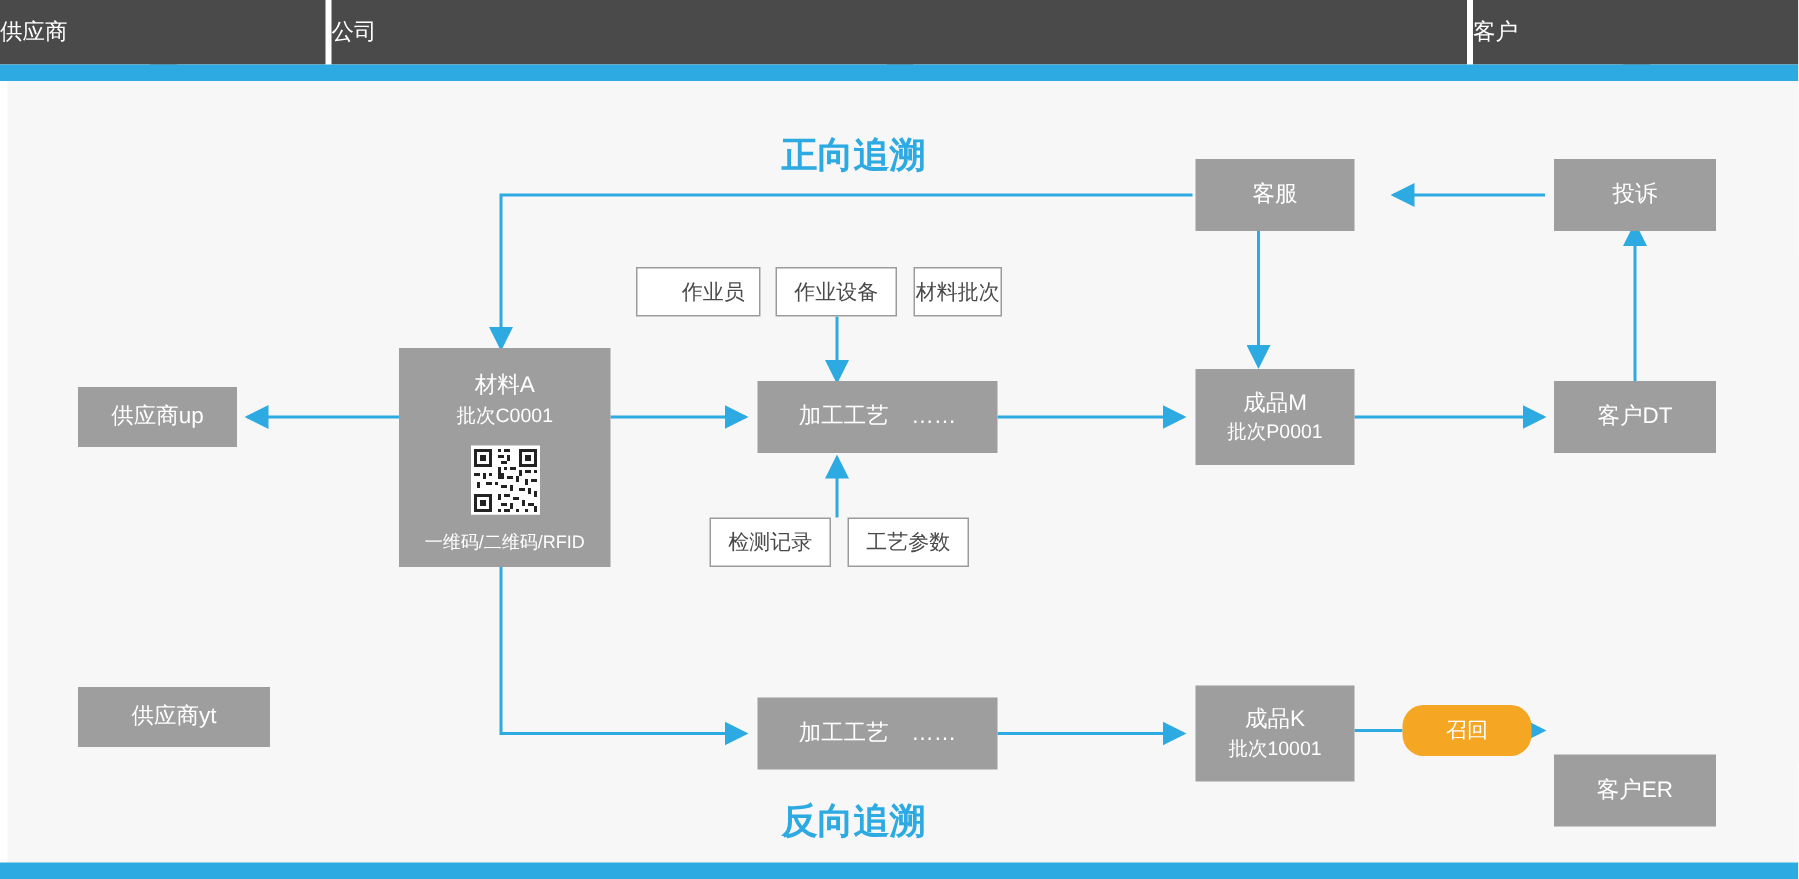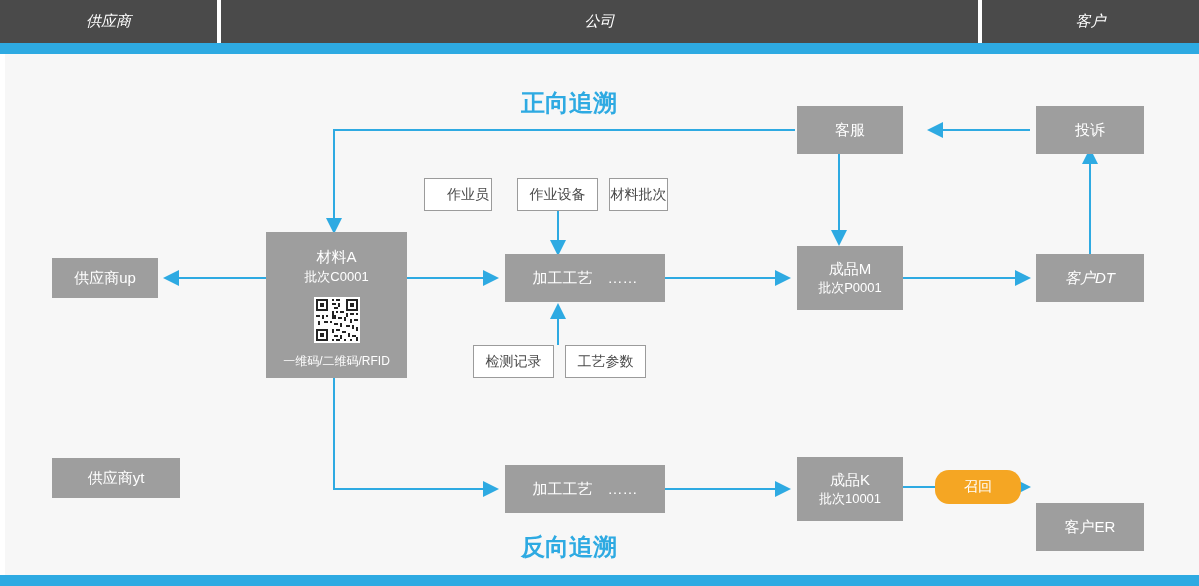--- a/index.html
+++ b/index.html
@@ -23,24 +23,22 @@
     width: 1199px;
     height: 43px;
     display: flex;
   }
   .hdr-cell {
     background: #4a4a4a;
     color: #ffffff;
     font-size: 15px;
     display: flex;
     align-items: center;
-    justify-content: center;
     height: 43px;
     position: relative;
-    font-style: italic;
   }
   .hdr-gap { width: 4px; height: 43px; background: #ffffff; }
   .hdr-cell .notch {
     position: absolute;
     left: 50%;
     bottom: -9px;
     margin-left: -9px;
     width: 0; height: 0;
     border-left: 9px solid transparent;
     border-right: 9px solid transparent;
@@ -280,21 +278,21 @@
             <rect x="11" y="21" width="2" height="1"></rect>
             <rect x="15" y="21" width="1" height="1"></rect>
             <rect x="18" y="21" width="1" height="1"></rect>
             <rect x="21" y="20" width="1" height="2"></rect>
           </g>
         </svg>
       </span>
       <span class="codes">一维码/二维码/RFID</span>
     </div>
 
-    <div class="boxwhite" style="left:424px; top:124px; width:68px; height:33px;padding-left:20px;">
+    <div class="boxwhite" style="left:424px; top:124px; width:83px; height:33px;padding-left:20px;">
       <span>作业员</span>
     </div>
     <div class="boxwhite" style="left:517px; top:124px; width:81px; height:33px;">
       <span>作业设备</span>
     </div>
     <div class="boxwhite" style="left:609px; top:124px; width:59px; height:33px;">
       <span>材料批次</span>
     </div>
 
     <div class="boxwhite" style="left:473px; top:291px; width:81px; height:33px;">
@@ -320,21 +318,21 @@
       <span class="sub">批次10001</span>
     </div>
 
     <div class="node" style="left:797px; top:52px; width:106px; height:48px;">
       <span>客服</span>
     </div>
     <div class="node" style="left:1036px; top:52px; width:108px; height:48px;">
       <span>投诉</span>
     </div>
 
-    <div class="node" style="left:1036px; top:200px; width:108px; height:48px;font-style:italic;">
+    <div class="node" style="left:1036px; top:200px; width:108px; height:48px;">
       <span>客户DT</span>
     </div>
     <div class="node" style="left:1036px; top:409px; width:108px; height:48px;margin-top:40px;">
       <span>客户ER</span>
     </div>
 
     <div class="pill" style="left:935px; top:416px; width:86px; height:34px;">
       <span>召回</span>
     </div>
 

